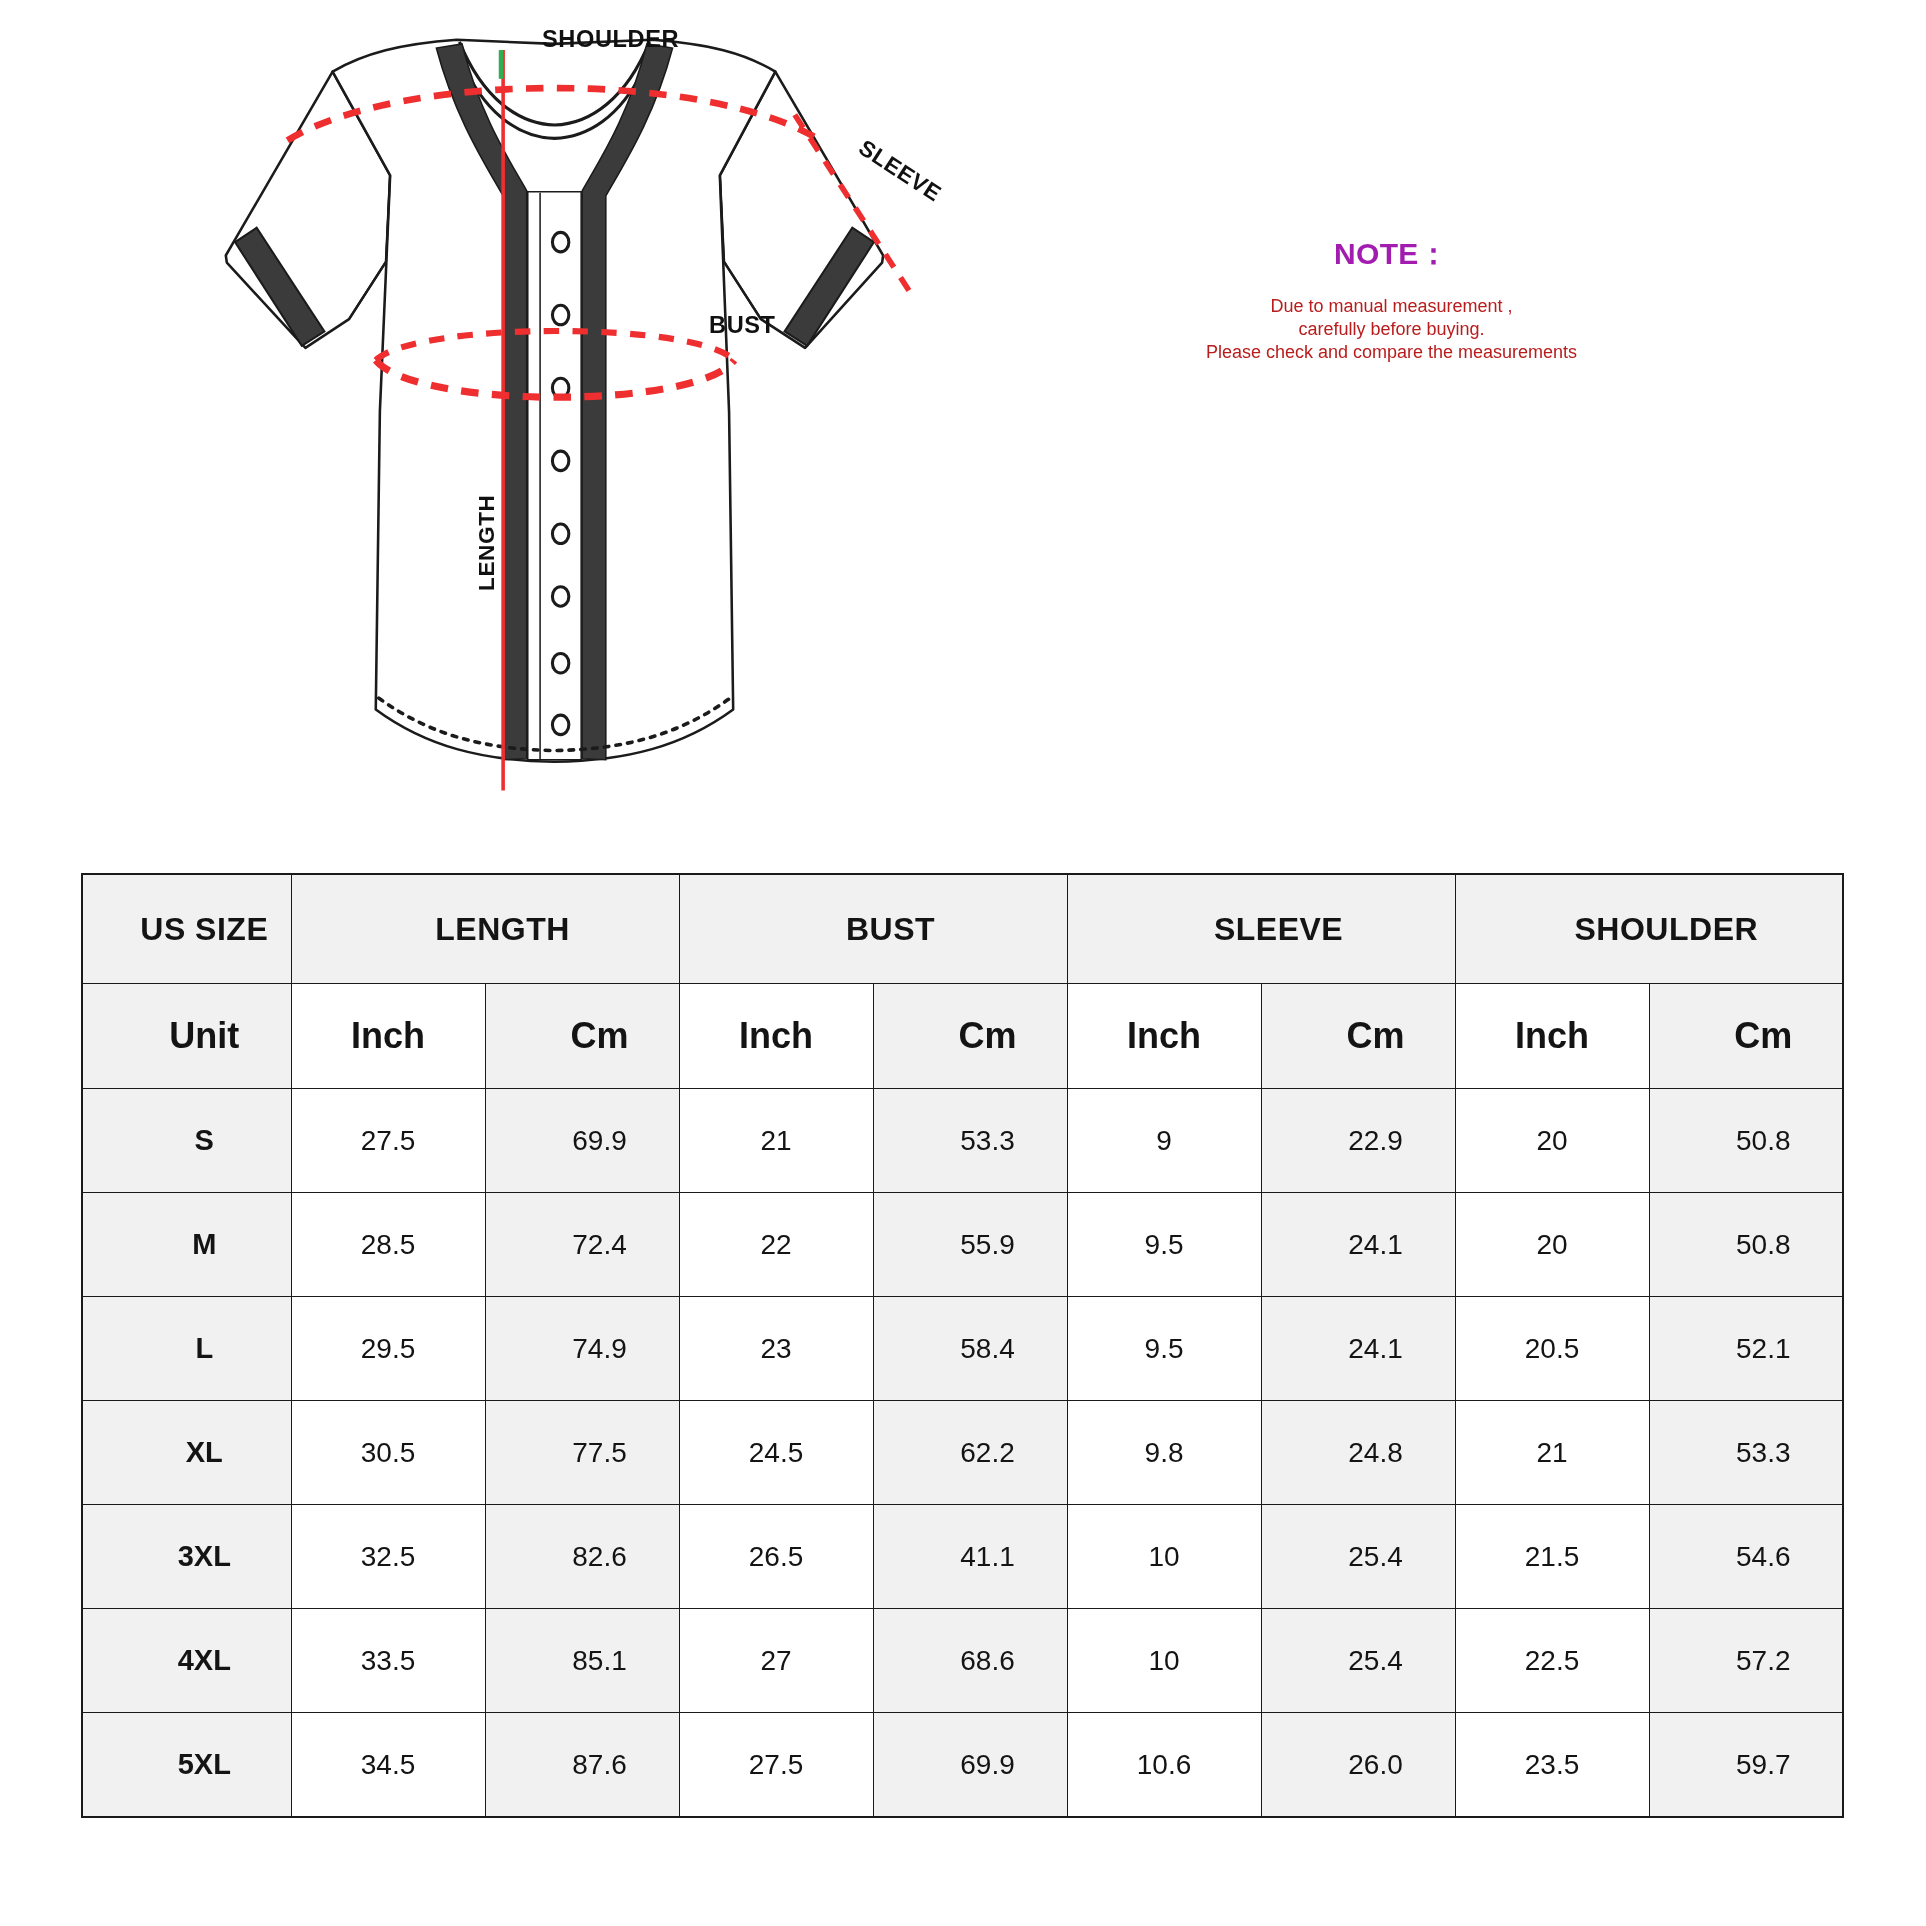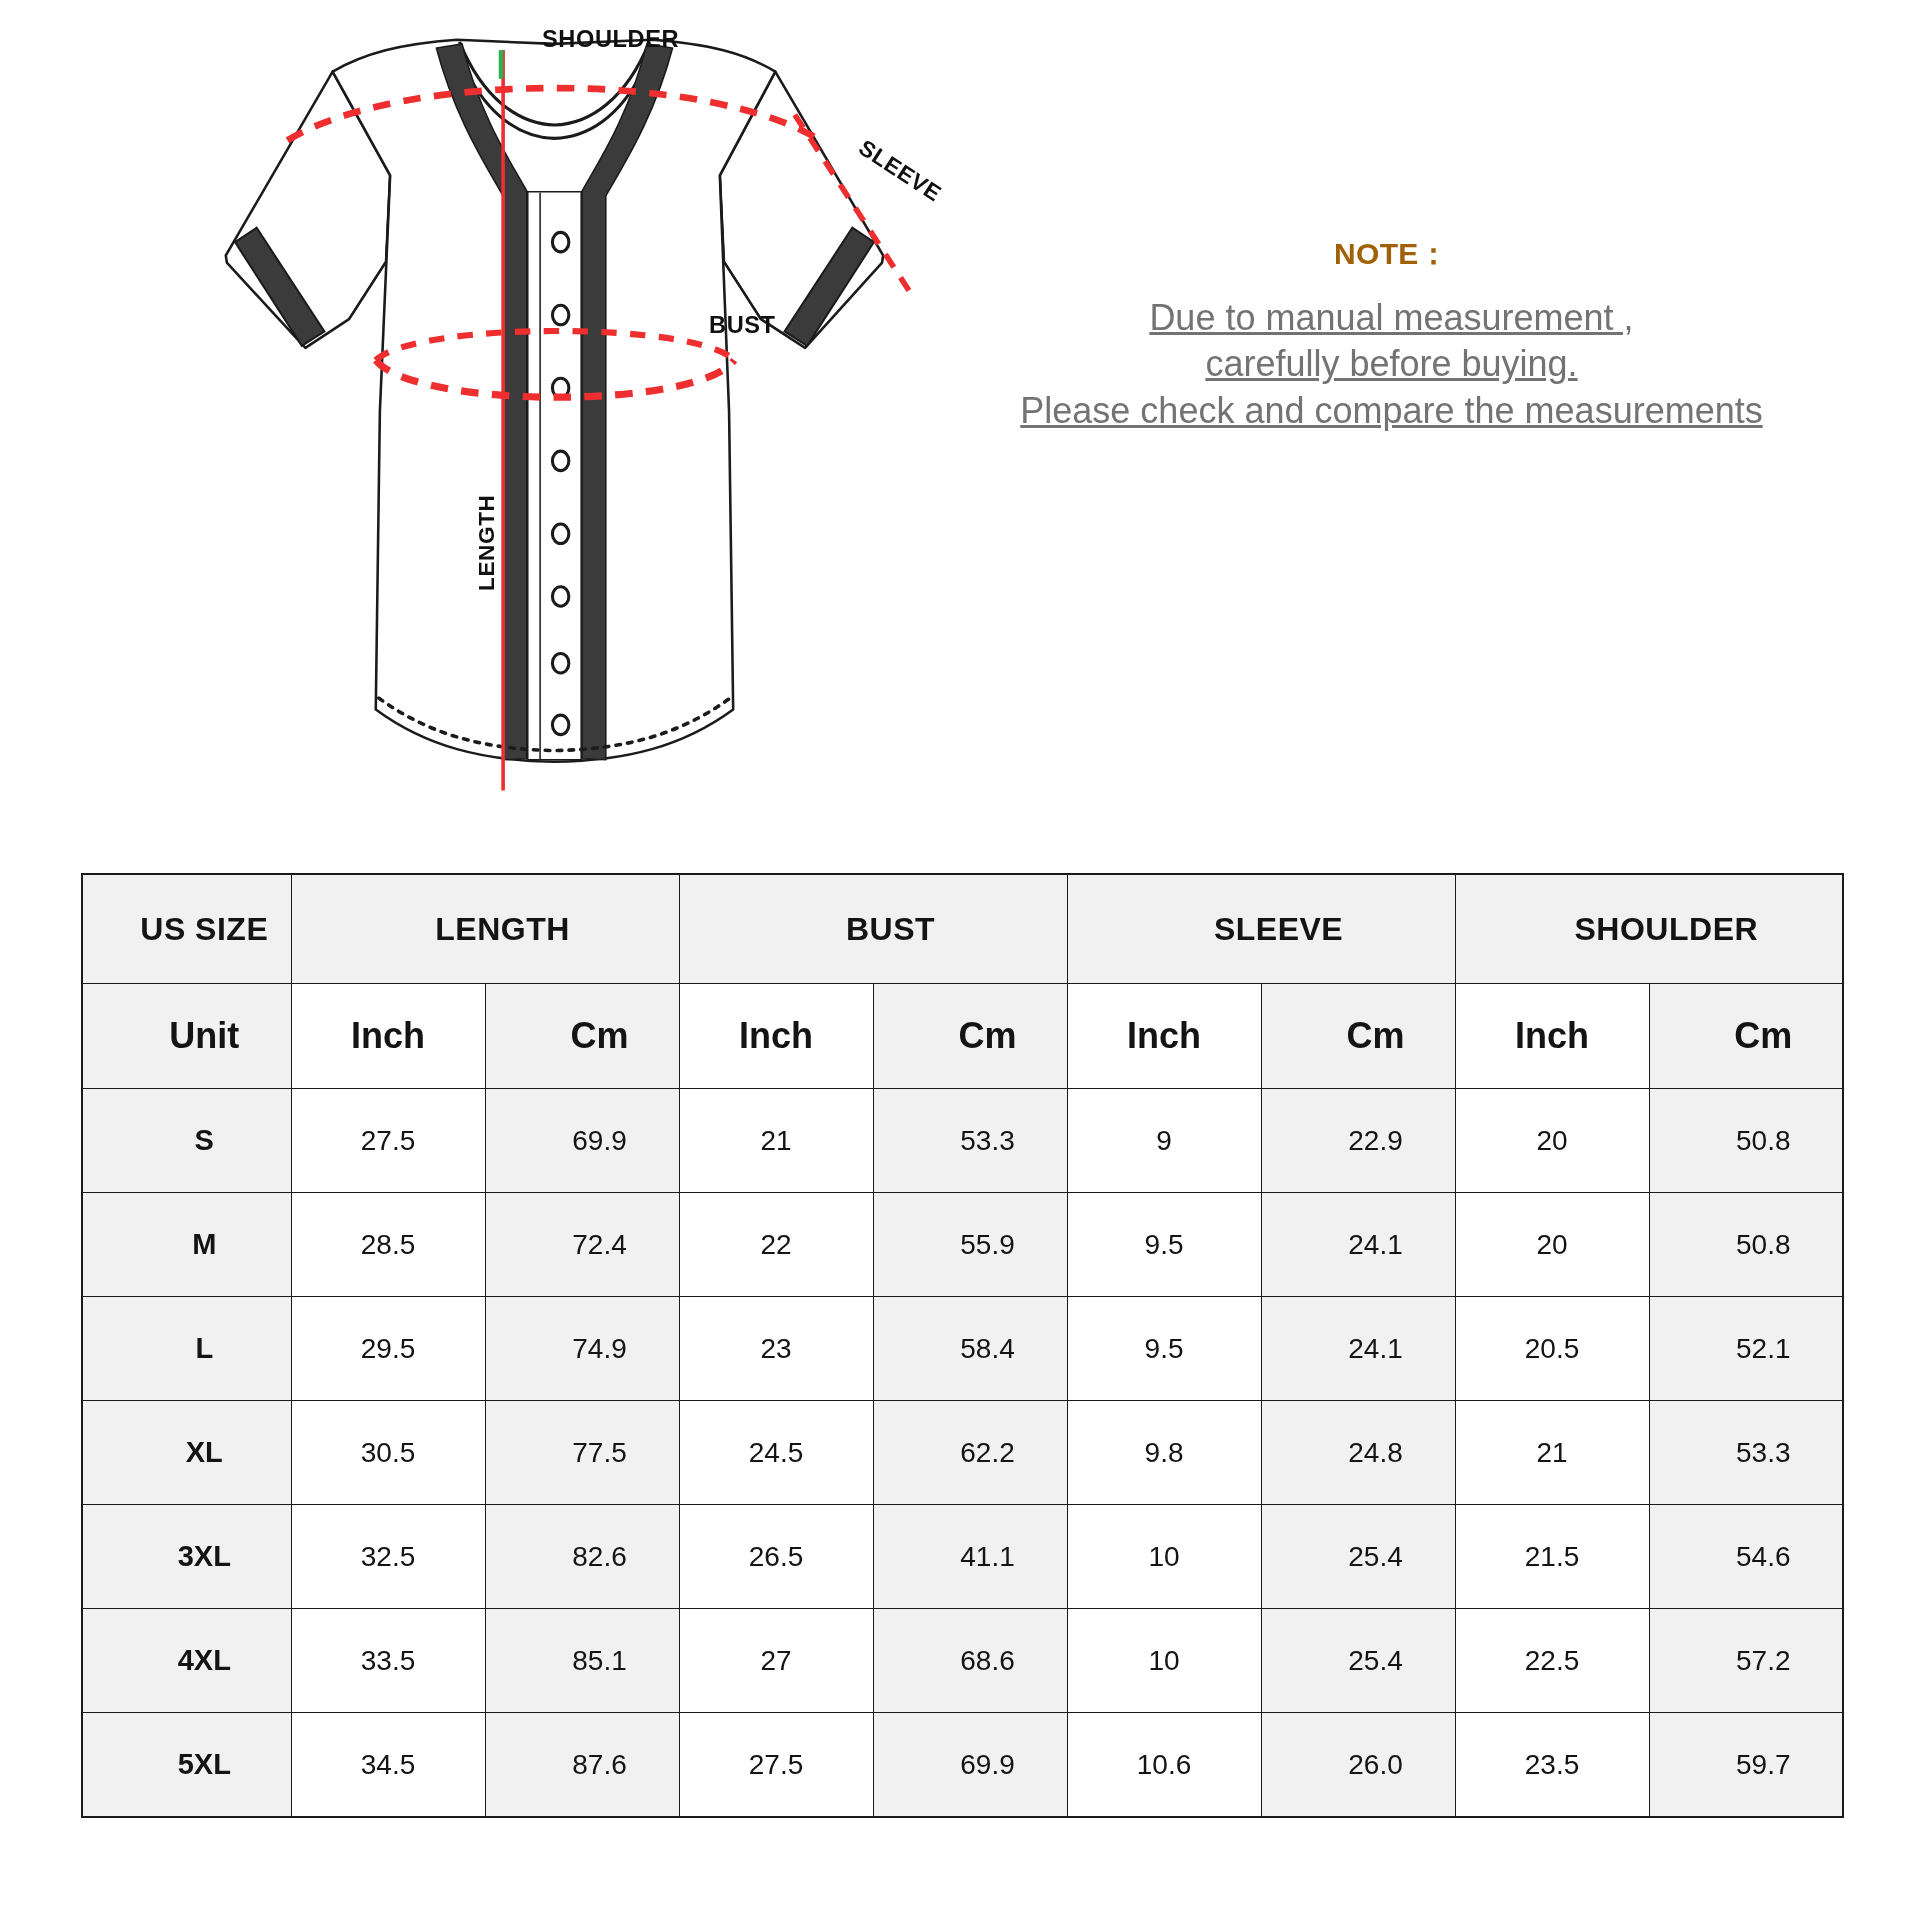--- a/index.html
+++ b/index.html
@@ -69,31 +69,30 @@
   #note-block {
     position: absolute;
     left: 991px;
     top: 234px;
     width: 801px;
     text-align: center;
   }
   #note-heading {
     font-size: 30px;
     font-weight: bold;
-    color: #a16207;
+    color: #a21caf;
     margin: 0 0 19.5px 0;
     letter-spacing: 0.3px;
   }
   .note-line {
-    font-size: 36px;
-    color: #737373;
+    font-size: 18px;
+    color: #b91c1c;
     line-height: 1.30;
     font-weight: normal;
     white-space: nowrap;
-    text-decoration: underline;
   }
   .note-line b { font-weight: bold; }
 
   
   #size-table-wrap {
     position: absolute;
     left: 81px;
     top: 873px;
     width: 1762px;
   }

